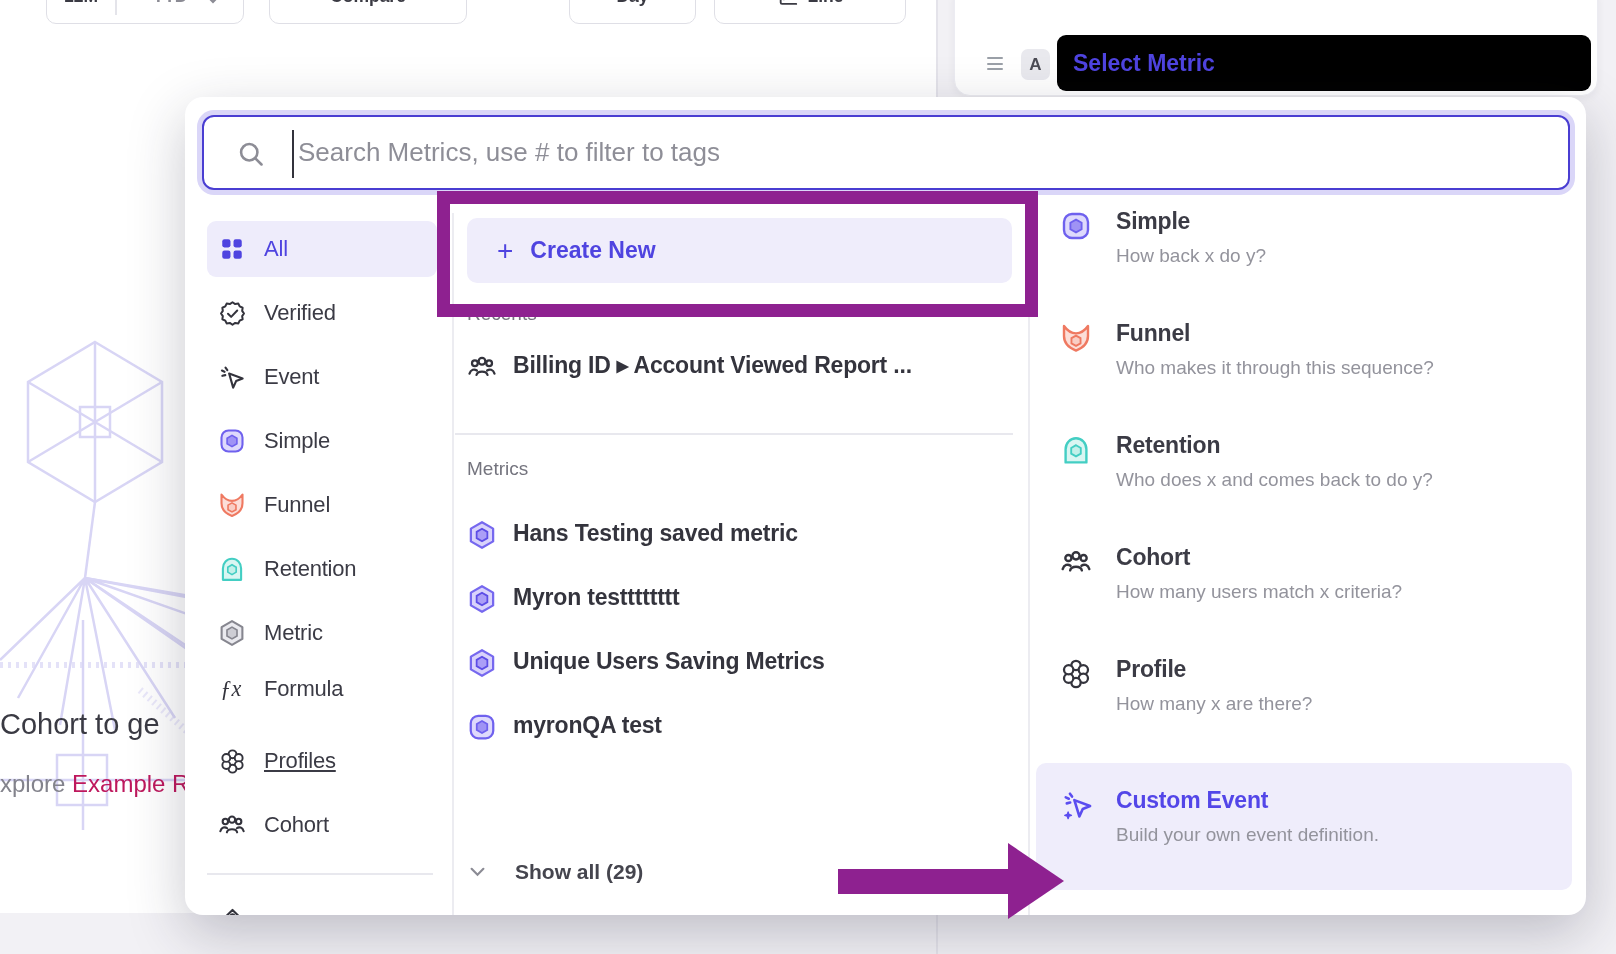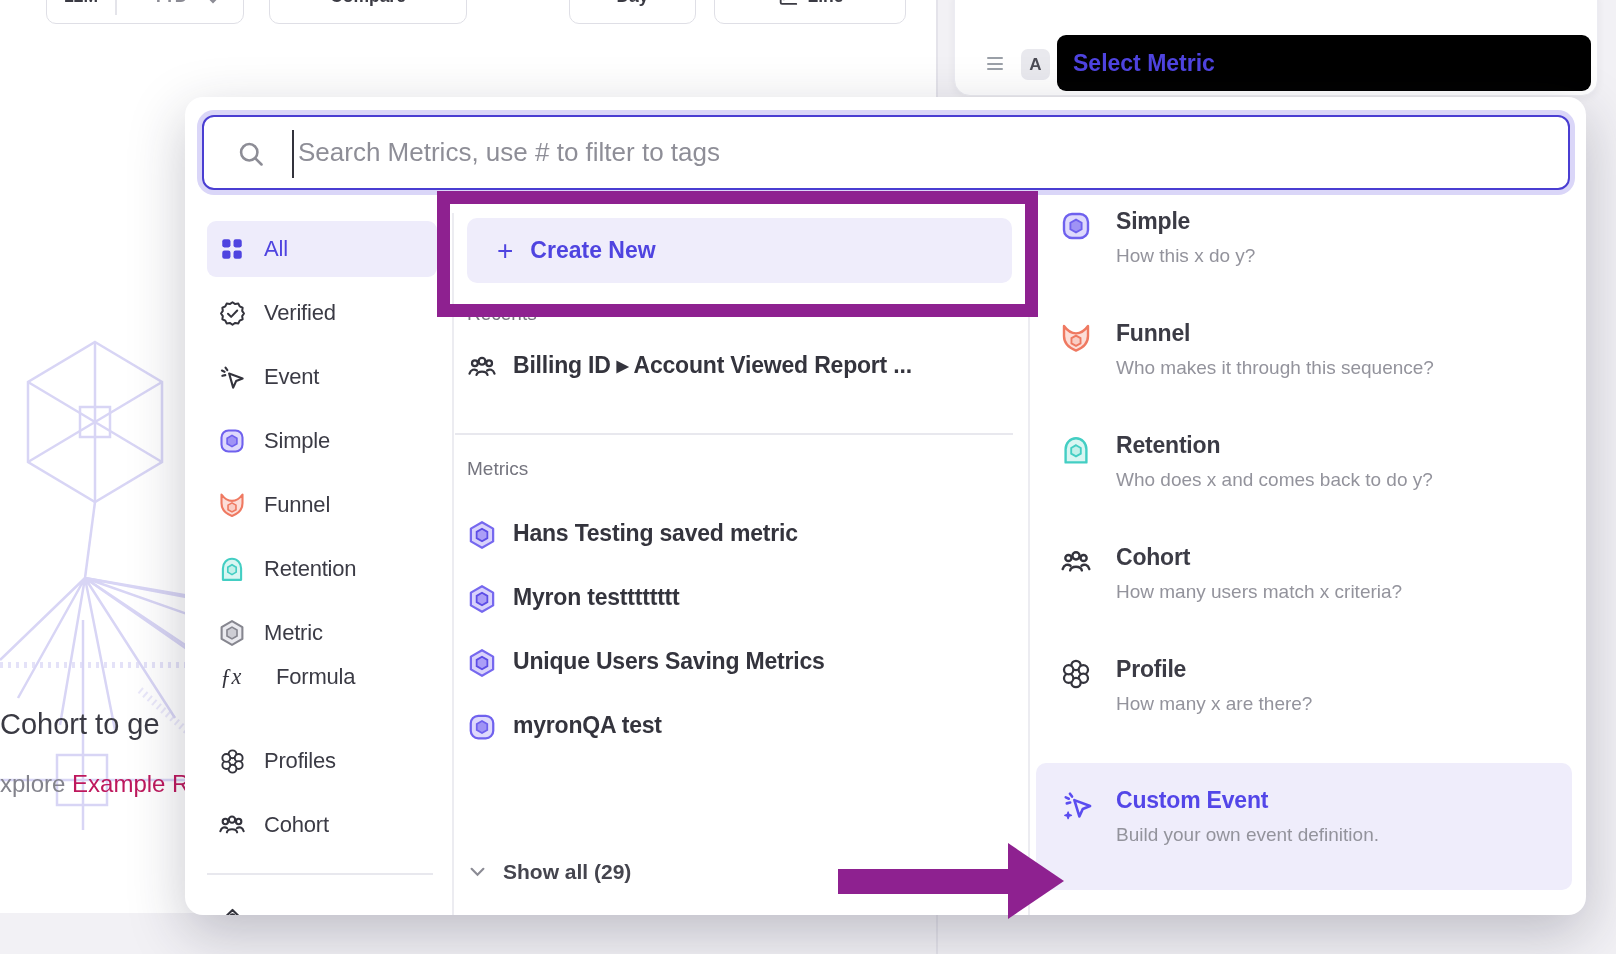--- a/index.html
+++ b/index.html
@@ -71,21 +71,21 @@
   .create-btn { position:absolute; left:282px; top:121px; width:545px; height:65px; background:#efedfb;
     border-radius:10px; display:flex; align-items:center; cursor:pointer; }
   .create-btn .plus { margin-left:30px; font-size:28px; font-weight:400; color:#4f44e0; line-height:1; }
   .create-btn .txt { margin-left:17px; font-size:23px; font-weight:600; color:#4f44e0; }
   .sec-header { position:absolute; left:282px; font-size:19px; font-weight:400; color:#74747e; }
   .mid-row { position:absolute; left:282px; width:545px; height:56px; display:flex; cursor:pointer; }
   .mid-row .ic { width:30px; height:30px; flex:none; display:flex; align-items:center; justify-content:center; }
   .mid-row .lbl { margin-left:16px; font-size:23px; font-weight:600; color:#34343d; letter-spacing:-.2px; white-space:nowrap; }
   .mid-sep { position:absolute; left:270px; width:558px; height:1.5px; background:#e8e8ee; }
   .show-all { position:absolute; left:285px; width:400px; height:40px; display:flex; align-items:center; cursor:pointer; }
-  .show-all .lbl { margin-left:18px; font-size:21px; font-weight:600; color:#45454e; }
+  .show-all .lbl { margin-left:30px; font-size:21px; font-weight:600; color:#45454e; }
 
   
   .type-row { position:absolute; left:851px; width:536px; height:112px; cursor:pointer; border-radius:10px; }
   .type-row .ic { position:absolute; left:24px; top:50%; margin-top:-38px; width:32px; height:32px; }
   .type-row .ttl { position:absolute; left:80px; top:50%; margin-top:-40px; font-size:23px; font-weight:700; color:#3b3b45; letter-spacing:-.2px; }
   .type-row .dsc { position:absolute; left:80px; top:50%; margin-top:-3px; font-size:19px; color:#93939c; }
   .type-row.highlight { background:#efedfb; }
   .type-row.highlight .ttl { color:#5346e8; }
 
   
@@ -240,30 +240,30 @@
   <div class="side-row" style="top:508px;">
     <span class="ic">
       <svg width="28" height="28" viewBox="0 0 24 24">
         <polygon points="12,1.8 20.9,6.9 20.9,17.1 12,22.2 3.1,17.1 3.1,6.9" fill="#eaeaef" stroke="#86868f" stroke-width="1.8" stroke-linejoin="round"></polygon>
         <polygon points="12,7 16.3,9.5 16.3,14.5 12,17 7.7,14.5 7.7,9.5" fill="#cdcdd4" stroke="#86868f" stroke-width="1.4"></polygon>
       </svg>
       </span>
     <span class="lbl">Metric</span>
   </div>
 
-  <div class="side-row" style="top:552px;gap:12px;">
+  <div class="side-row" style="top:564px;">
     <span class="ic">
       <svg width="28" height="28" viewBox="0 0 24 24">
         <text x="2" y="18" font-size="19" font-style="italic" font-family="Liberation Serif, serif" fill="#33333c">ƒx</text>
       </svg>
       </span>
     <span class="lbl">Formula</span>
   </div>
 
-  <div class="side-row" style="top:636px;">
+  <div class="side-row" style="top:636px;text-decoration:underline;">
     <span class="ic">
       <svg width="27" height="27" viewBox="0 0 24 24" fill="#fff" stroke="#33333c" stroke-width="1.7">
         <circle cx="12" cy="5.6" r="3.5"></circle>
           <circle cx="17.5" cy="8.8" r="3.5"></circle>
           <circle cx="17.5" cy="15.2" r="3.5"></circle>
         <circle cx="12" cy="18.4" r="3.5"></circle>
           <circle cx="6.5" cy="15.2" r="3.5"></circle>
           <circle cx="6.5" cy="8.8" r="3.5"></circle>
       </svg>
       </span>
@@ -369,21 +369,21 @@
   </div>
 
   <div class="type-row" style="top:95px;">
     <span class="ic">
       <svg width="32" height="32" viewBox="0 0 24 24">
         <rect x="3" y="3" width="18" height="18" rx="6" fill="#ded9fc" stroke="#6f61ee" stroke-width="1.8"></rect>
         <polygon points="12,7.2 16.2,9.6 16.2,14.4 12,16.8 7.8,14.4 7.8,9.6" fill="#9f93f5" stroke="#6f61ee" stroke-width="1.4"></polygon>
       </svg>
       </span>
     <span class="ttl">Simple</span>
-    <span class="dsc">How this x do y?</span>
+    <span class="dsc">How back x do y?</span>
   </div>
 
   <div class="type-row" style="top:207px;">
     <span class="ic">
       <svg width="32" height="32" viewBox="0 0 24 24">
         <path d="M3 3 C5.5 6.5 8.5 8.5 12 8.5 C15.5 8.5 18.5 6.5 21 3 L21 10.5 C21 15.8 17.3 19.4 12 21.4 C6.7 19.4 3 15.8 3 10.5 Z" fill="#fcded8" stroke="#ef7961" stroke-width="1.8" stroke-linejoin="round"></path>
         <polygon points="12,10.2 15.4,12.1 15.4,16 12,17.9 8.6,16 8.6,12.1" fill="#f9cdc4" stroke="#ef7961" stroke-width="1.4"></polygon>
       </svg>
       </span>
     <span class="ttl">Funnel</span>

